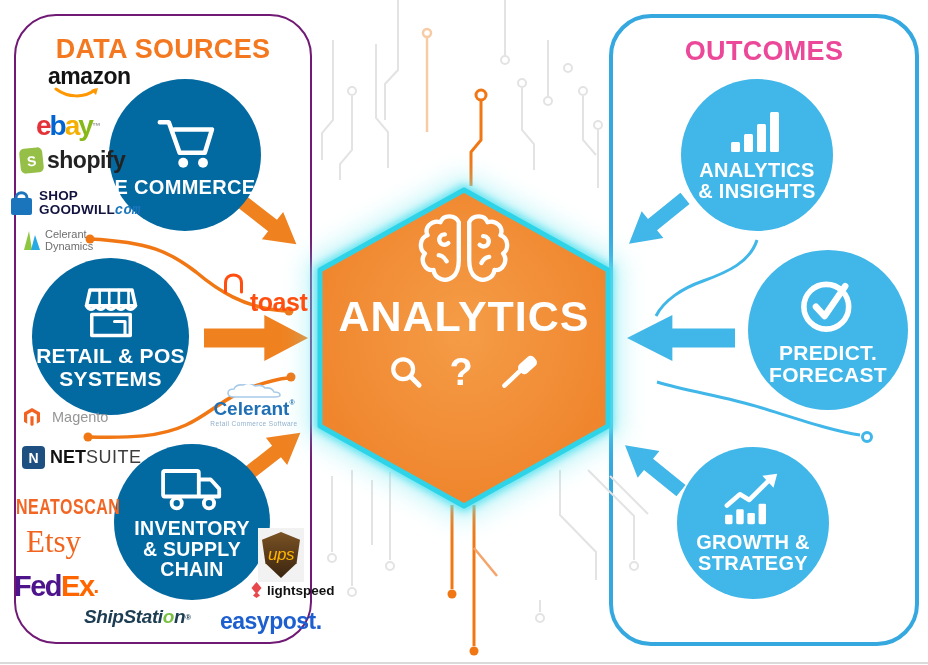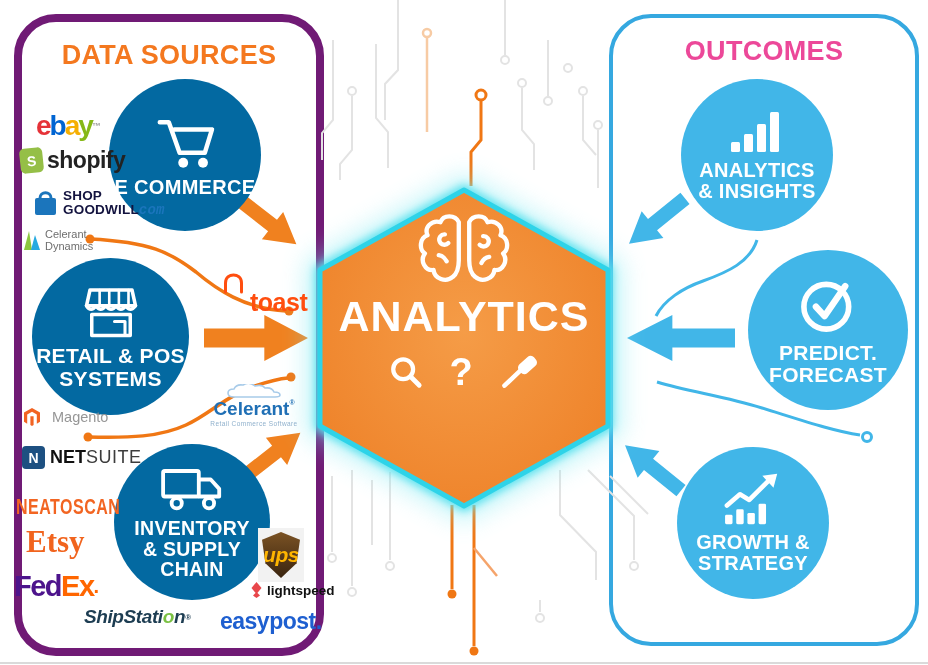--- a/index.html
+++ b/index.html
@@ -1,19 +1,19 @@
 <!DOCTYPE html>
 <html><head>
 <meta charset="utf-8">
 <style>
   html,body{margin:0;padding:0;background:#fff;}
   #canvas{position:relative;width:928px;height:665px;background:#fff;overflow:hidden;
           font-family:"Liberation Sans",sans-serif;}
   .panel{position:absolute;background:#fff;border-radius:42px;z-index:1;}
-  #left-panel{left:14px;top:14px;width:294px;height:626px;border:8px solid #701a75;}
+  #left-panel{left:14px;top:14px;width:294px;height:626px;border:2px solid #701a75;}
   #right-panel{left:609px;top:14px;width:302px;height:624px;border:4px solid #35A8E0;}
   .panel-title{position:absolute;top:18px;left:0;width:100%;text-align:center;
                font-weight:bold;font-size:27px;letter-spacing:.3px;}
   #left-panel .panel-title{color:#F4781F;}
   #right-panel .panel-title{color:#ec4899;}
   #vector-layer{position:absolute;left:0;top:0;z-index:2;pointer-events:none;}
   .bubble{position:absolute;z-index:3;border-radius:50%;display:flex;flex-direction:column;
           align-items:center;justify-content:center;color:#fff;text-align:center;}
   .bubble.orange{background:#0369a1;}
   .bubble.blue{background:#41B6E8;}
@@ -41,30 +41,30 @@
   .celerant-name{font-size:19px;font-weight:bold;color:#1F6FB5;line-height:1;}
   .celerant-name .reg{font-size:7px;vertical-align:top;}
   .celerant-sub{font-size:6.5px;color:#8FB0CC;letter-spacing:.4px;margin-top:2px;}
   .magento-text{font-size:14.5px;color:#969696;margin-left:12px;}
   .ns-icon{width:23px;height:23px;background:#1D5081;border-radius:4px;color:#fff;font-weight:bold;
            font-size:14px;display:flex;align-items:center;justify-content:center;margin-right:5px;}
   .ns-part1{font-size:18px;font-weight:bold;color:#111;}
   .ns-part2{font-size:18px;color:#3c3c3c;letter-spacing:.5px;}
   .neatoscan-text{display:inline-block;font-size:16px;font-weight:bold;color:#F26522;
                   letter-spacing:.5px;transform:scaleY(1.35);transform-origin:left center;}
-  .etsy-text{font-family:"Liberation Serif",serif;font-size:31px;color:#F1641E;font-weight:700;}
+  .etsy-text{font-family:"Liberation Serif",serif;font-size:31px;color:#F1641E;font-weight:400;}
   .fedex{font-size:29px;font-weight:bold;letter-spacing:-1.5px;}
   .fedex .p1{color:#4D148C;} .fedex .p2{color:#FF6600;} .fedex .dot{color:#FF6600;font-size:20px;}
   .shipstation{font-size:19px;font-weight:bold;font-style:italic;letter-spacing:-.4px;color:#1D3D52;}
   .shipstation .o{color:#7AC143;} .shipstation .reg{font-size:8px;vertical-align:top;font-style:normal;}
   .ups-tile{width:46px;height:54px;background:#f2f2f2;display:flex;align-items:center;justify-content:center;}
   .ups-shield{width:38px;height:46px;background:linear-gradient(#7a5224,#3a240f);
               clip-path:polygon(50% 0%,100% 17%,91% 68%,50% 100%,9% 68%,0% 17%);
               display:flex;align-items:center;justify-content:center;}
-  .ups-text{color:#FFB500;font-weight:bold;font-style:italic;font-size:21px;letter-spacing:-.5px;}
+  .ups-text{color:#FFB500;font-weight:normal;font-style:italic;font-size:17px;letter-spacing:-.5px;}
   .lightspeed-text{font-size:13.5px;font-weight:bold;color:#111;margin-left:4px;}
   .easypost-text{font-size:23px;font-weight:bold;color:#1E5FD0;letter-spacing:-.5px;}
 </style>
 </head>
 <body>
 
 <div id="canvas">
 
   <div class="panel" id="left-panel">
     <div class="panel-title">DATA SOURCES</div>
@@ -268,37 +268,44 @@
     <svg width="64" height="62" viewBox="0 0 72 72">
       <circle cx="34" cy="38" r="26" stroke="#fff" stroke-width="6.5" fill="none"></circle>
       <path d="M22 38 l10 11 L56 14" stroke="#fff" stroke-width="7.5" fill="none" stroke-linecap="round" stroke-linejoin="round"></path>
     </svg>
     <div class="bubble-label" style="font-size:21px">
       <span>PREDICT.</span>
       <span>FORECAST</span>
     </div>
   </div>
 
+  <div class="logo" style="left:48px;top:66px;flex-direction:column;align-items:flex-start">
+    <span class="amazon-text">amazon</span>
+    <svg width="46" height="11" viewBox="0 0 46 11" style="margin-left:6px">
+      <path d="M2 2 C14 11 30 11 41 3" stroke="#FF9800" stroke-width="3" fill="none" stroke-linecap="round"></path>
+      <polygon points="44,1 37,3 42,8" fill="#FF9800"></polygon>
+    </svg>
+  </div>
 
   <div class="logo ebay" style="left:36px;top:110px">
     <span style="color:#E53238">e</span>
       <span style="color:#0064D2">b</span>
       <span style="color:#F5AF02">a</span>
       <span style="color:#86B817">y</span>
       <span class="tm">™</span>
   </div>
 
   <div class="logo" style="left:20px;top:147px">
     <span class="shopify-bag">
         <span>S</span>
       </span>
     <span class="shopify-text">shopify</span>
   </div>
 
-  <div class="logo" style="left:32px;top:188px">
+  <div class="logo" style="left:8px;top:188px">
     <svg width="27" height="30" viewBox="0 0 27 30" style="margin-right:4px">
       <path d="M8 10 C8 3 19 3 19 10" stroke="#1B75BC" stroke-width="3" fill="none"></path>
       <rect x="3" y="10" width="21" height="17" rx="2" fill="#1B75BC"></rect>
     </svg>
     <div>
       <div class="sgw-text">SHOP</div>
       <div class="sgw-text"><span>GOODWILL</span><span class="sgw-suffix">com</span></div>
     </div>
   </div>
 

